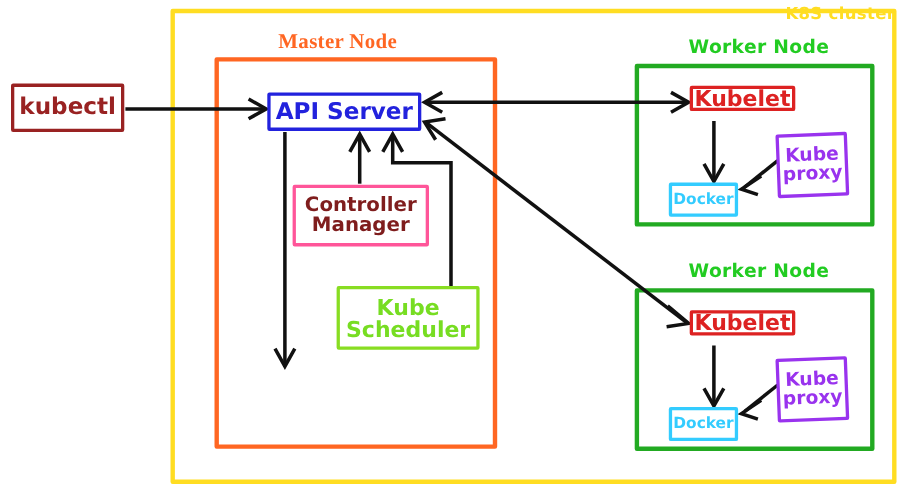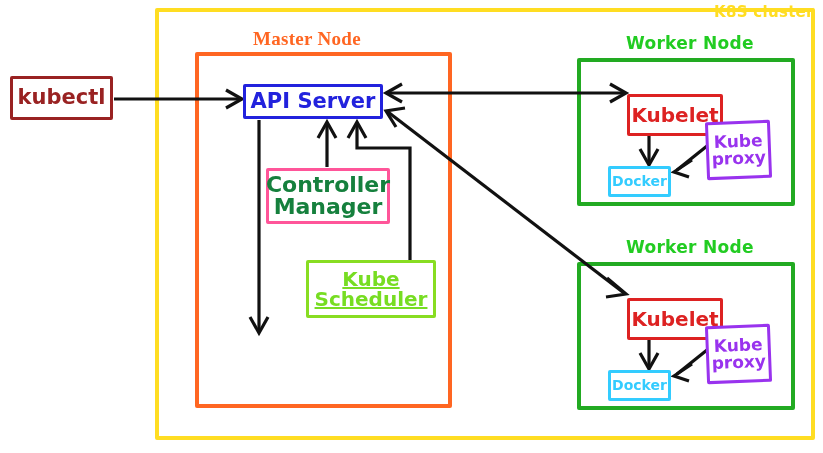--- a/index.html
+++ b/index.html
@@ -111,45 +111,43 @@
     width: 140px; height: 35px;
     border-color: #2222dd;
     color: #2222dd;
     font-size: 21px;
     text-align: right;
   }
   #controller-manager-box {
     left: 266px; top: 168px;
     width: 124px; height: 56px;
     border-color: #ff5599;
-    color: #15803d;
-    font-size: 22px;
+    color: #7f1d1d;
+    font-size: 18px;
   }
   #kube-scheduler-box {
     left: 306px; top: 260px;
     width: 130px; height: 58px;
     border-color: #88dd22;
     color: #77dd22;
     font-size: 20px;
-    text-decoration: underline;
   }
   #etcd-box {
     left: 220px; top: 334px;
     width: 83px; height: 41px;
     border-color: #7722aa;
     color: #6611aa;
     font-size: 23px;
   }
 
   .kubelet-box {
-    width: 96px; height: 42px;
+    width: 96px; height: 23px;
     border-color: #dd2222;
     color: #dd2222;
     font-size: 20px;
-    margin-top: 16px;
   }
   #kubelet-box-1 { left: 627px; top: 78px; }
   #kubelet-box-2 { left: 627px; top: 282px; }
 
   .docker-box {
     width: 63px; height: 31px;
     border-color: #33ccff;
     color: #33ccff;
     font-size: 14px;
   }

